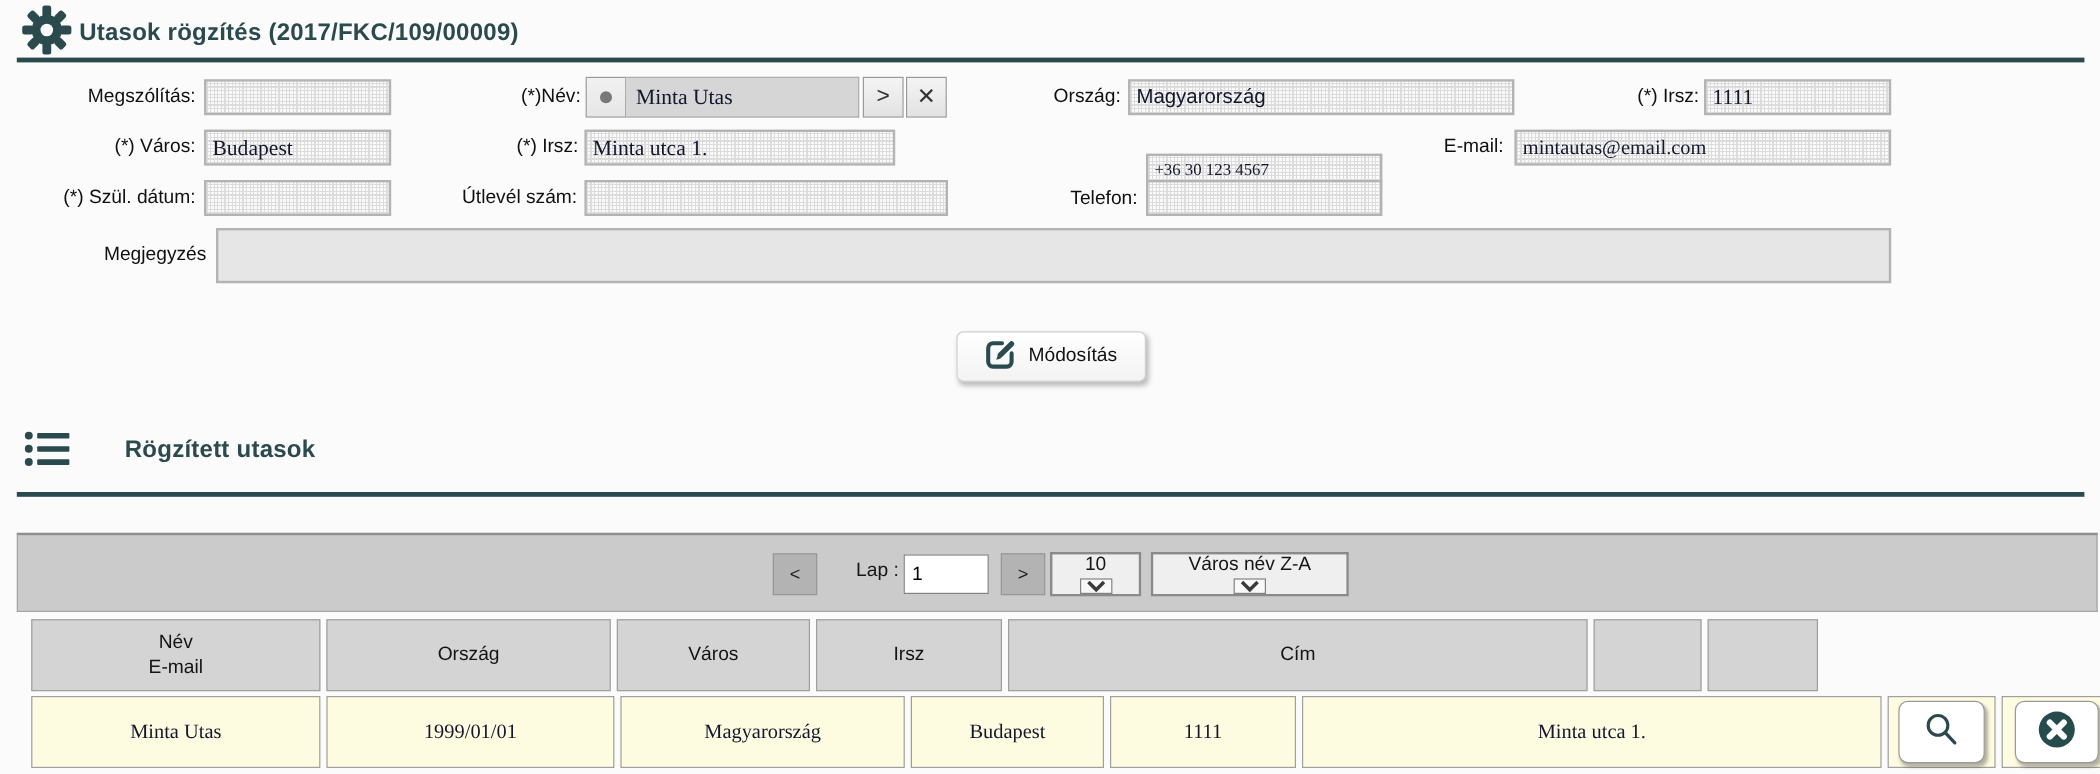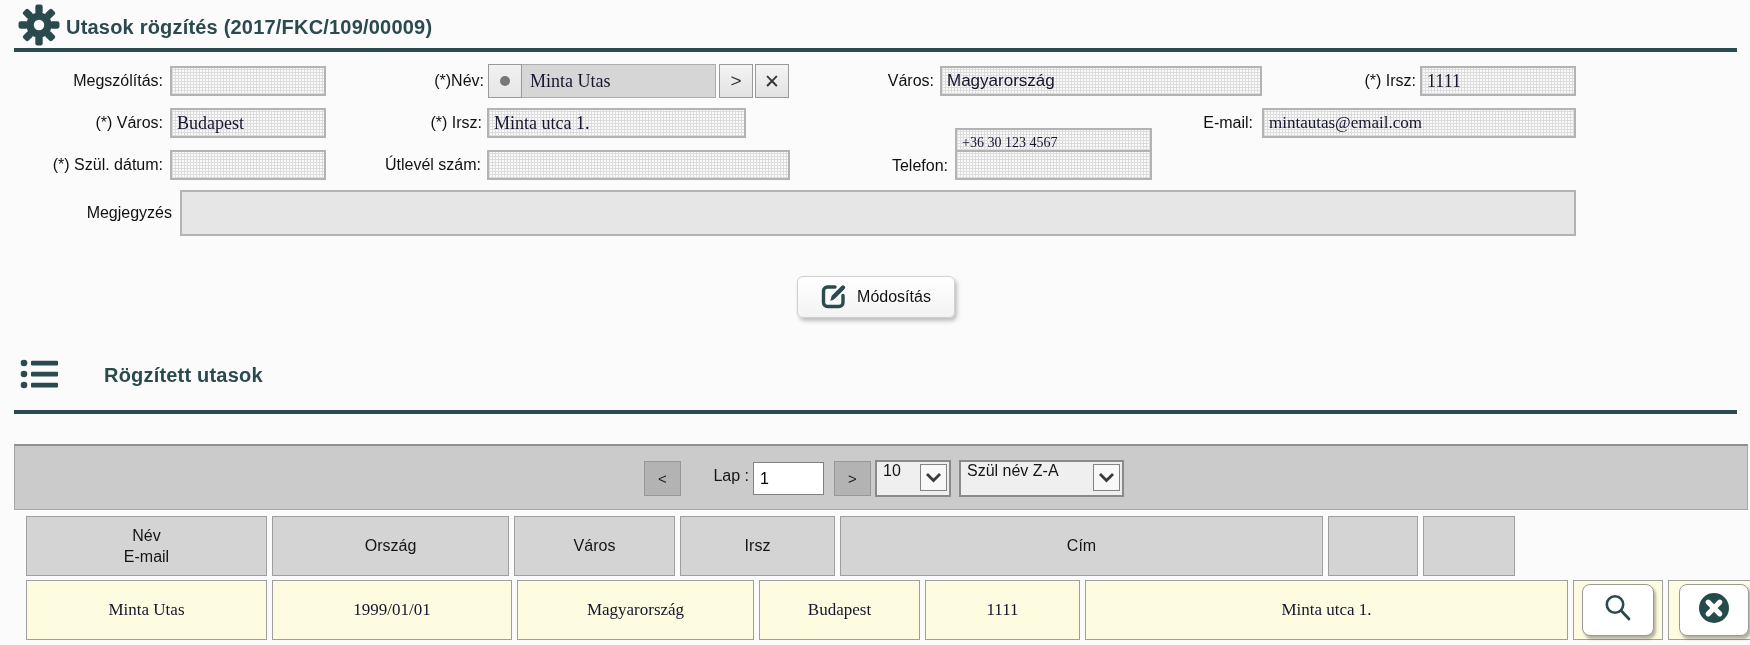--- a/index.html
+++ b/index.html
@@ -31,21 +31,21 @@
              border:1px solid #cfcfcf; border-radius:6px; box-shadow:2px 3px 4px rgba(0,0,0,.25);
              display:flex; align-items:center; justify-content:center; gap:9px; cursor:pointer; }
   .btn-mod span { font-size:16px; color:#111; }
   .pagebar { position:absolute; left:14px; top:444px; width:1734px; height:66px; background:#cbcbcb;
              border:1px solid #a5a5a5; border-top:2px solid #8f8f8f; }
   .pgbtn { position:absolute; width:37px; height:35px; background:#b3b3b3; border:1px solid #979797;
            display:flex; align-items:center; justify-content:center; font-size:15px; color:#1c1c1c; cursor:pointer; }
   .pginput { position:absolute; left:738px; top:16px; width:71px; height:33px; background:#fff; border:1px solid #808080;
              font-size:16px; padding:0 6px; font-family:"Liberation Sans",sans-serif; }
   .pglabel { position:absolute; left:655px; top:21px; width:79px; text-align:right; font-size:16px; color:#161616; }
-  .sel { position:absolute; height:37px; background:#efefef; border:2px solid #8a8a8a; display:flex; cursor:pointer; }
+  .sel { position:absolute; height:37px; background:#efefef; border:2px solid #8a8a8a; display:flex; align-items:center; cursor:pointer;flex-direction:column; }
   .sel .val { font-size:16px; color:#161616; padding:0 6px; white-space:nowrap; flex:1; }
   .sel .arrow { width:27px; height:27px; margin:2px; border:1px solid #828282; background:#f8f8f8;
                 display:flex; align-items:center; justify-content:center; }
   .trow { position:absolute; left:14px; display:flex; gap:5px;padding-left:12px; }
   .th { height:60px; background:#d4d4d4; border:1px solid #9f9f9f; display:flex; flex-direction:column;
         align-items:center; justify-content:center; font-size:16px; color:#141414; line-height:1.32; }
   .td { height:60px; background:#FEFCE0; border:1px solid #9f9f9f; display:flex; align-items:center; justify-content:center;
         font-family:"Liberation Serif", serif; font-size:17px; color:#15152e; }
   .rowbtn { width:72px; height:52px; background:#fff; border:1px solid #9a9a9a; border-radius:8px;
             box-shadow:2px 3px 3px rgba(0,0,0,.3); display:flex; align-items:center; justify-content:center; cursor:pointer; }
@@ -85,21 +85,21 @@
       </div>
     <div class="nameb serifv">Minta Utas</div>
     <div class="sq" style="margin-left:3px;">
         <span>&gt;</span>
       </div>
     <div class="sq" style="margin-left:2px;">
         <span>✕</span>
       </div>
   </div>
 
-  <span class="flabel" style="left:780px; top:72px; width:154px;">Város:</span>
+  <span class="flabel" style="left:780px; top:72px; width:154px;">Ország:</span>
   <input class="inp checker sansv" style="left: 940px; top: 66px; width: 322px; height: 30px;" readonly="" value="Magyarország">
 
   <span class="flabel" style="left:1262px; top:72px; width:154px;">(*) Irsz:</span>
   <input class="inp checker serifv" style="left: 1420px; top: 66px; width: 156px; height: 30px;" readonly="" value="1111">
 
   <span class="flabel" style="left:14px; top:114px; width:149px;">(*) Város:</span>
   <input class="inp checker serifv" style="left: 170px; top: 108px; width: 156px; height: 30px;" readonly="" value="Budapest">
 
   <span class="flabel" style="left:330px; top:114px; width:152px;">(*) Irsz:</span>
   <input class="inp checker serifv" style="left: 487px; top: 108px; width: 259px; height: 30px;" readonly="" value="Minta utca 1.">
@@ -155,21 +155,21 @@
     <div class="sel" style="left:860px; top:14px; width:76px;">
       <span class="val">10</span>
       <span class="arrow">
         <svg width="17" height="11" viewBox="0 0 17 11">
             <polyline points="2,2 8.5,8.5 15,2" fill="none" stroke="#3a3a3a" stroke-width="2.8"></polyline>
           </svg>
       </span>
     </div>
 
     <div class="sel" style="left:944px; top:14px; width:165px;">
-      <span class="val">Szül név Z-A</span>
+      <span class="val">Város név Z-A</span>
       <span class="arrow">
         <svg width="17" height="11" viewBox="0 0 17 11">
             <polyline points="2,2 8.5,8.5 15,2" fill="none" stroke="#3a3a3a" stroke-width="2.8"></polyline>
           </svg>
       </span>
     </div>
   </div>
 
   <div class="trow" style="top:516px;">
     <div class="th w0">

